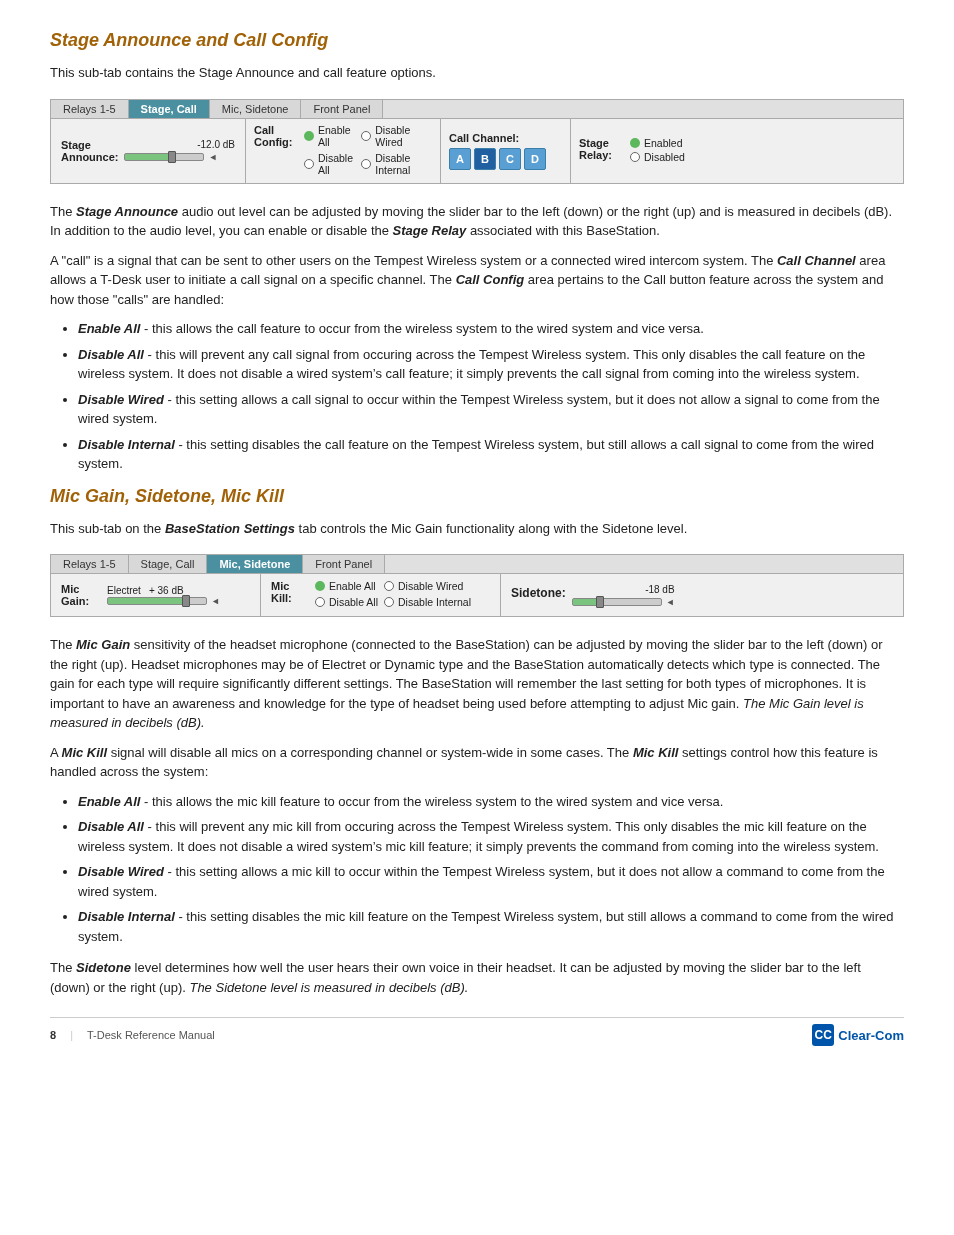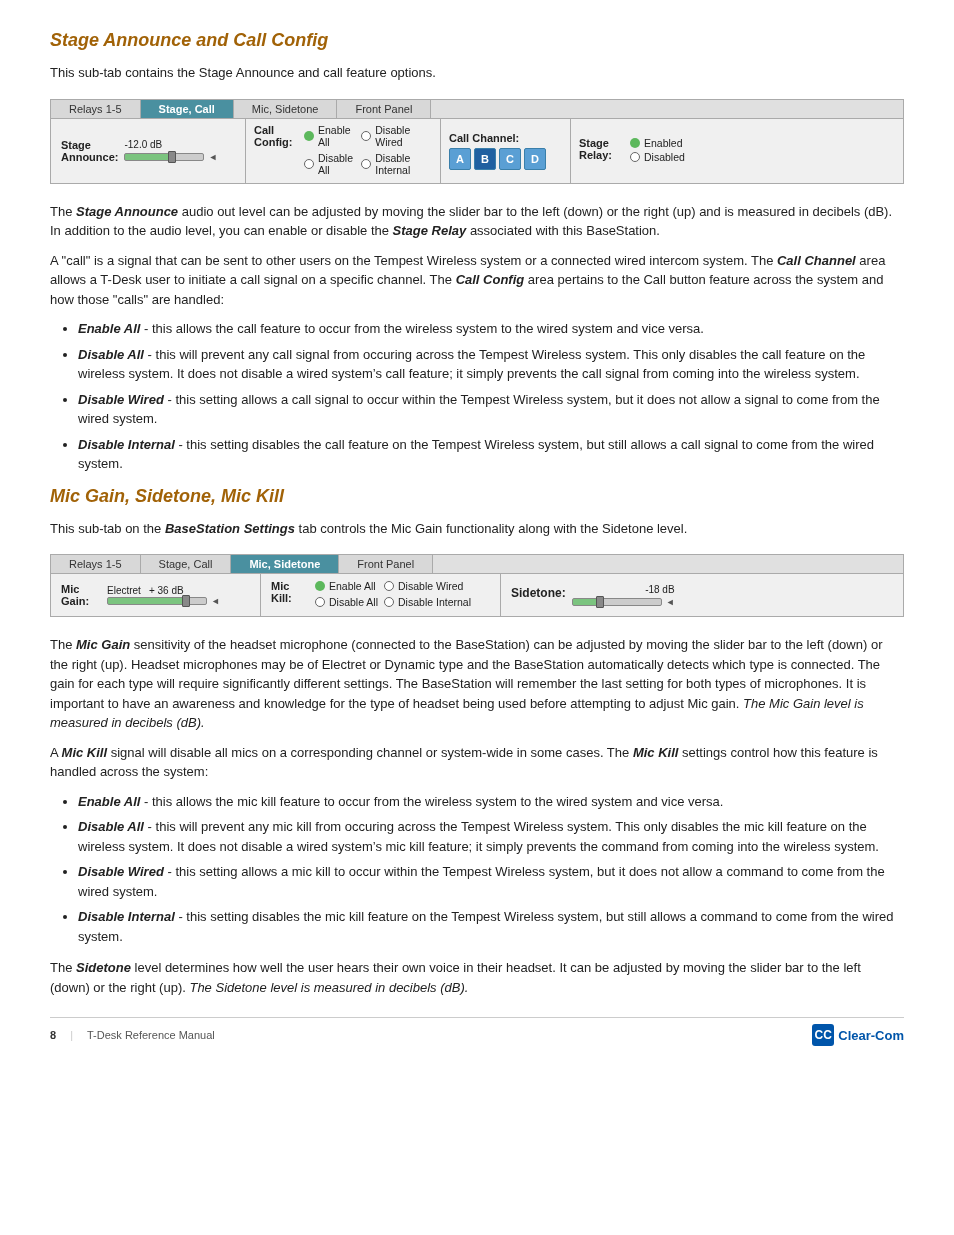--- a/index.html
+++ b/index.html
@@ -42,21 +42,21 @@
       margin: 16px 0 18px 0;
       padding: 0;
       font-size: 11px;
     }
     .panel-tabs {
       display: flex;
       background: #e0e0e0;
       border-bottom: 1px solid #aaa;
     }
     .panel-tab {
-      padding: 3px 18px;
+      padding: 3px 12px;
       font-size: 11px;
       border-right: 1px solid #aaa;
       color: #333;
       background: #d8d8d8;
     }
     .panel-tab.active {
       background: #4a90a0;
       color: #fff;
       font-weight: bold;
     }
@@ -69,21 +69,21 @@
     .panel-section {
       border-right: 1px solid #aaa;
       padding: 6px 10px;
       display: flex;
       flex-direction: column;
       justify-content: center;
     }
     .panel-section:last-child { border-right: none; }
     .sa-panel .db-val {
       font-size: 10px;
-      text-align: left;
+      text-align: right;
       margin-bottom: 2px;
     }
     .slider-row {
       display: flex;
       align-items: center;
       gap: 4px;
     }
     .slider-bar {
       width: 80px;
       height: 8px;

